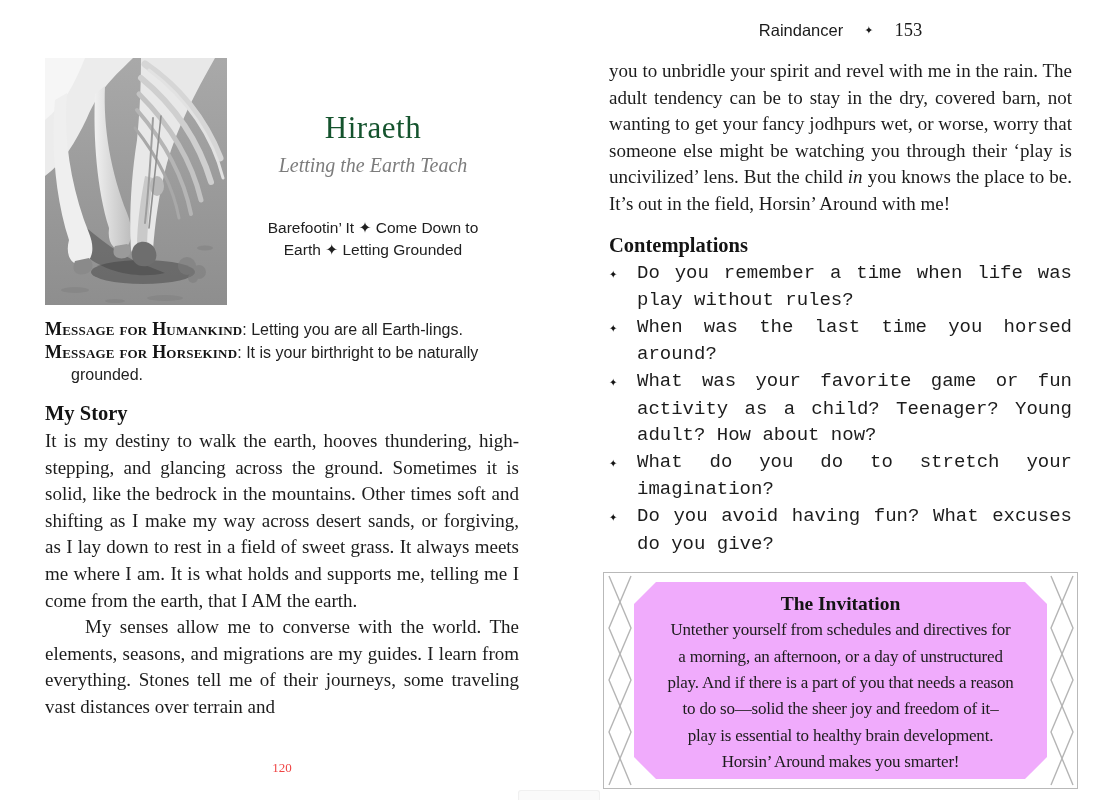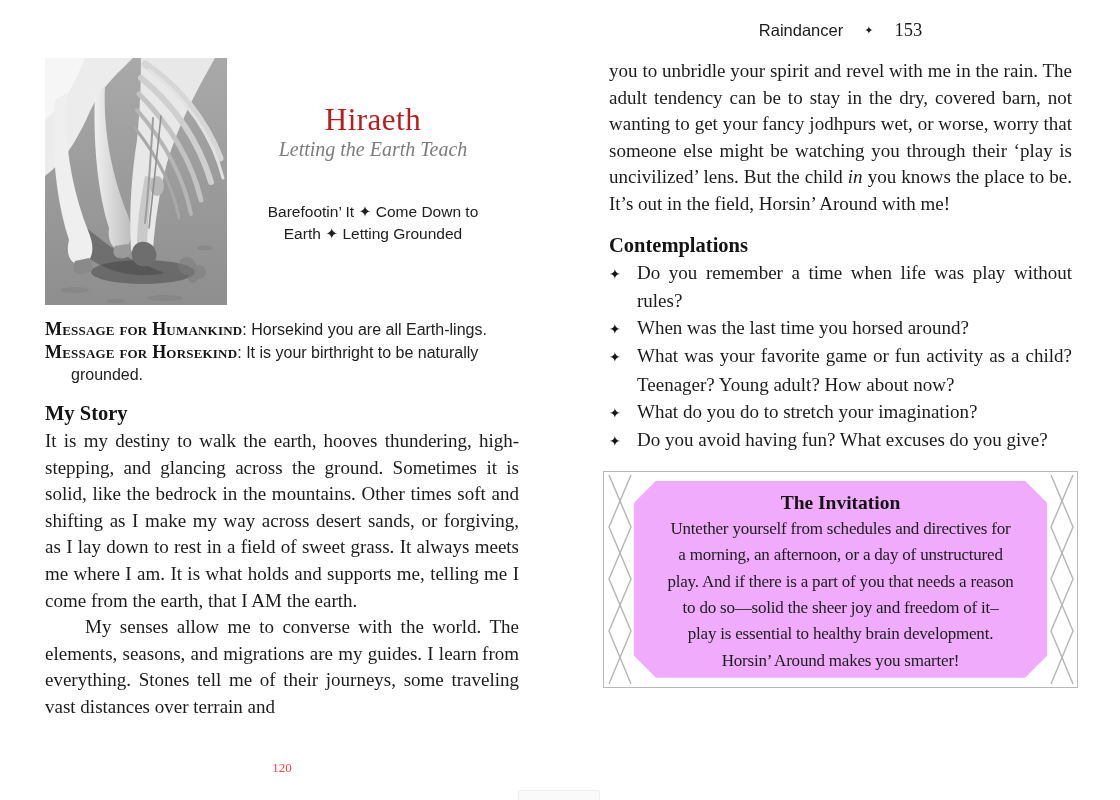--- a/index.html
+++ b/index.html
@@ -19,22 +19,22 @@
   .profile-header { display: flex; }
   .horse-image { width: 182px; height: 247px; flex: none; overflow: hidden; }
   .horse-image svg { display: block; }
 
   .title-block {
     flex: 1;
     display: flex; flex-direction: column; align-items: center;
     text-align: center; padding-top: 44px;
   }
   .chapter-title {
-    margin: 0; font-size: 31px; font-weight: normal;
-    letter-spacing: 0.5px; color: #b91c1c;
+    margin: 8px; font-size: 31px; font-weight: normal;
+    letter-spacing: 0.5px; color: #14532d;
   }
   .chapter-subtitle {
     font-style: italic; font-size: 20px; color: #7c7c7c;
   }
   .chapter-keywords {
     margin-top: 40px; max-width: 244px;
     font-family: "Liberation Sans", sans-serif;
     font-size: 15.5px; line-height: 22px; color: #202020;
   }
 
@@ -70,21 +70,21 @@
   .running-header {
     display: flex; justify-content: center; align-items: center;
     gap: 21px; margin-bottom: 17px;
   }
   .rh-title { font-family: "Liberation Sans", sans-serif; font-size: 16.5px; color: #1a1a1a; }
   .rh-star { font-size: 11px; color: #1a1a1a; }
   .rh-page { font-family: "Liberation Serif", serif; font-size: 18.5px; color: #1a1a1a; }
 
   .contemplations {
     list-style: none; margin: 2px 0 0 0; padding: 0;
-    font-size: 19px; line-height: 26.6px;
+    font-size: 19px; line-height: 26.6px; font-family: Liberation Mono, monospace;
   }
   .contemplations li {
     padding-left: 28px; text-indent: -28px;
     text-align: justify; hyphens: auto;
   }
   .bullet-star {
     display: inline-block; width: 28px; text-indent: 0;
     font-size: 14px; color: #141414;
   }
 
@@ -177,21 +177,21 @@
       </svg>
     </div>
     <div class="title-block">
       <h1 class="chapter-title">Hiraeth</h1>
       <div class="chapter-subtitle">Letting the Earth Teach</div>
       <div class="chapter-keywords">Barefootin’ It ✦ Come Down to Earth ✦ Letting Grounded</div>
     </div>
   </div>
 
   <div class="messages">
-    <p class="message"><span class="msg-label">Message for Humankind</span><span class="msg-text">: Horsekind you are all Earth-lings.</span></p>
+    <p class="message"><span class="msg-label">Message for Humankind</span><span class="msg-text">: Letting you are all Earth-lings.</span></p>
     <p class="message"><span class="msg-label">Message for Horsekind</span><span class="msg-text">: It is your birthright to be naturally grounded.</span></p>
   </div>
 
   <h2 class="section-heading">My Story</h2>
   <p class="body-para">It is my destiny to walk the earth, hooves thundering, high-stepping, and glancing across the ground. Sometimes it is solid, like the bedrock in the mountains. Other times soft and shifting as I make my way across desert sands, or forgiving, as I lay down to rest in a field of sweet grass. It always meets me where I am. It is what holds and supports me, telling me I come from the earth, that I AM the earth.</p>
   <p class="body-para para-indent">My senses allow me to converse with the world. The elements, seasons, and migrations are my guides. I learn from everything. Stones tell me of their journeys, some traveling vast distances over terrain and</p>
 
   <div class="folio">120</div>
 </div>
 

